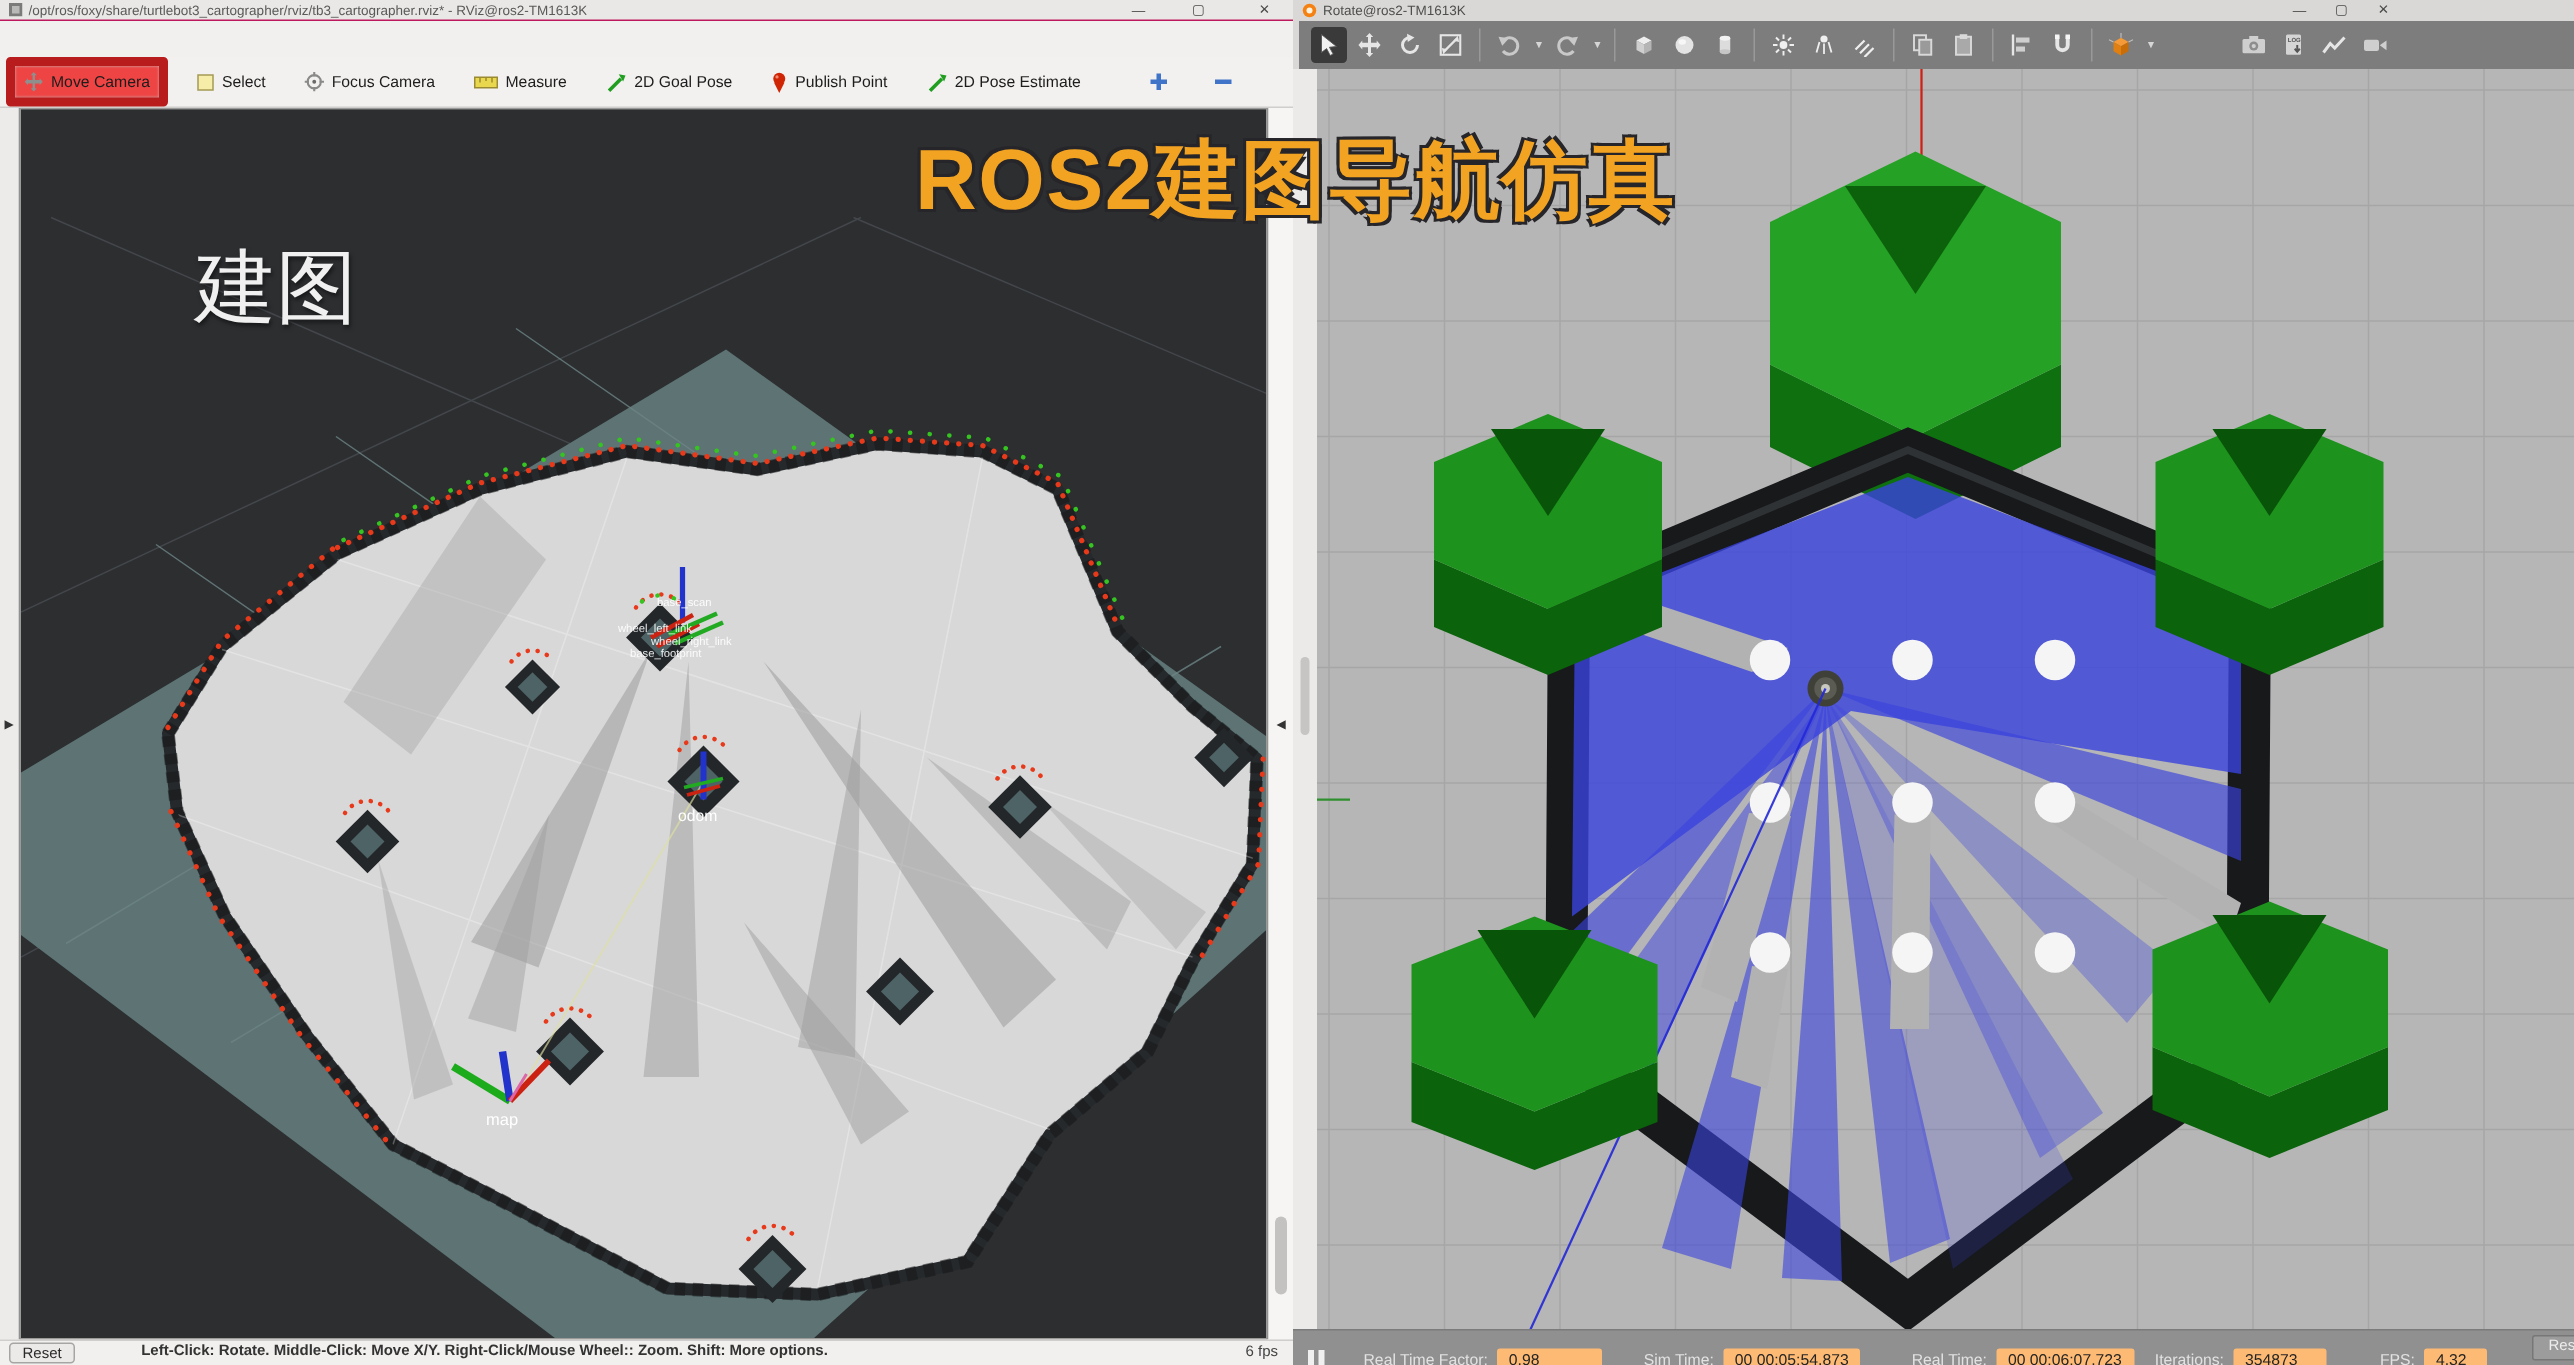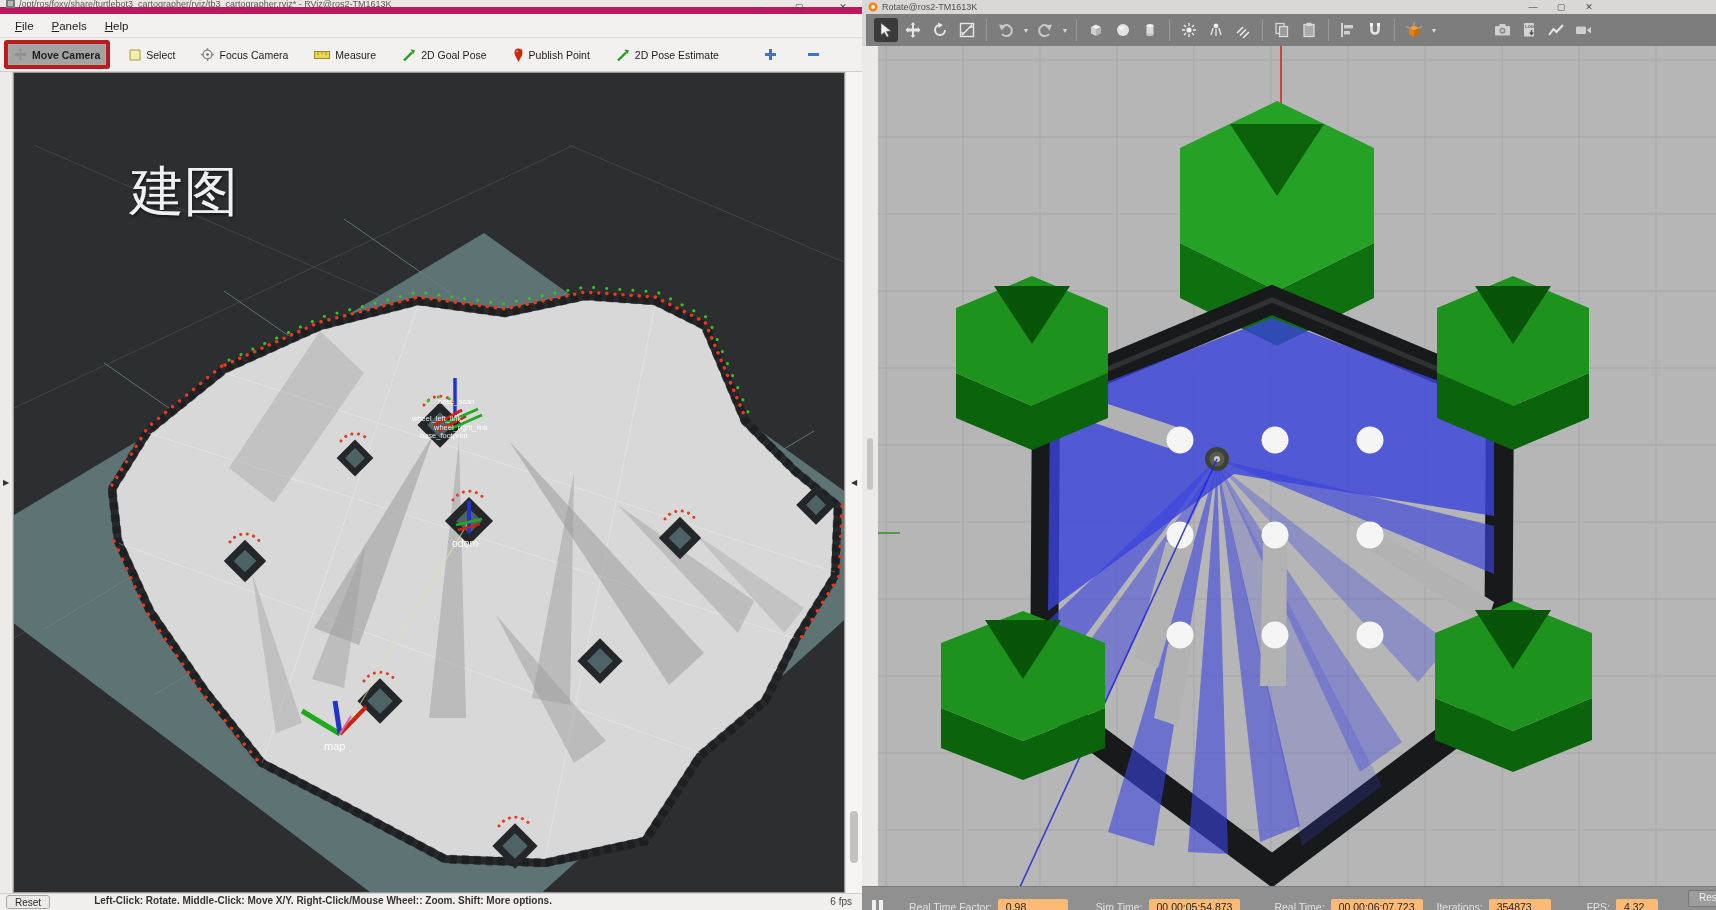--- a/index.html
+++ b/index.html
@@ -1,29 +1,29 @@
 <!DOCTYPE html>
 <html><head>
 <meta charset="utf-8">
 <style>
   html,body{margin:0;padding:0;background:#000;}
   *{box-sizing:border-box;font-family:"Liberation Sans","DejaVu Sans",sans-serif;}
   #screen{position:relative;width:1716px;height:910px;overflow:hidden;background:#202020;}
 
   
   #rviz{position:absolute;left:0;top:0;width:862px;height:910px;background:#f1f0ee;}
-  .titlebar{position:absolute;left:0;top:0;right:0;height:14px;background:#e9e8e6;display:flex;align-items:center;padding:0 6px;border-bottom:7px solid #be185d;}
+  .titlebar{position:absolute;left:0;top:0;right:0;height:14px;background:#e9e8e6;display:flex;align-items:center;padding:0 6px;border-bottom:1px solid #be185d;}
   .titlebar .ttxt{font-size:9px;color:#5a5a58;white-space:nowrap;overflow:hidden;margin-left:4px;}
   .winbtn{position:absolute;top:0;height:13px;width:18px;font-size:9px;color:#4a4a48;display:flex;align-items:center;justify-content:center;}
   #rviz-menubar{position:absolute;left:0;top:14px;right:0;height:24px;background:#f2f1ef;display:flex;align-items:center;padding-left:6px;border-bottom:1px solid #dddcda;}
   .menu-item{display:inline-block;font-size:11.5px;color:#222;padding:3px 9px;}
   .menu-item::first-letter{text-decoration:underline;}
   #rviz-toolbar{position:absolute;left:0;top:38px;right:0;height:34px;background:#f2f1ef;display:flex;align-items:center;padding-left:4px;border-bottom:1px solid #cfcecc;}
   .rtool{display:flex;align-items:center;gap:5px;padding:4px 6px;margin-right:12px;font-size:10.5px;color:#1d1d1d;border:1px solid transparent;border-radius:3px;white-space:nowrap;}
-  .rtool.selected{background:#a3a3a3;border:4px solid #b91c1c;box-shadow:inset 0 0 2px #bbb;font-weight:bold;}
+  .rtool.selected{background:#ef4444;border:6px solid #b91c1c;box-shadow:inset 0 0 2px #bbb;}
   .rtool svg{flex:0 0 auto;}
   .zoombtn{margin-left:14px;display:flex;align-items:center;}
   
   #rviz-view{position:absolute;left:13px;top:72px;width:832px;height:821px;background:#2c2e30;border:1px solid #9a9a98;overflow:hidden;}
   .sidestrip{position:absolute;top:72px;width:13px;height:821px;background:#ecebe9;color:#333;font-size:8px;display:flex;align-items:center;justify-content:center;}
   #strip-left{left:0;border-right:1px solid #d0d0ce;}
   #strip-right{left:845px;width:17px;background:#f6f5f3;border-left:1px solid #d8d8d6;}
   #strip-right .thumb{position:absolute;left:4px;bottom:30px;width:8px;height:52px;border-radius:4px;background:#c3c2c0;}
   #rviz-status{position:absolute;left:0;top:893px;right:0;height:17px;background:#f1f0ee;border-top:1px solid #cfcecc;display:flex;align-items:flex-start;padding:1px 6px;font-size:10px;color:#2a2a2a;}
   #reset-btn{border:1px solid #a6a5a3;border-radius:3px;background:#eceae8;padding:0 8px;font-size:10px;height:14px;line-height:13px;margin-right:44px;}
@@ -64,25 +64,20 @@
       <svg width="9" height="9">
           <rect x="0" y="0" width="9" height="9" fill="#7b7b79"></rect>
           <rect x="2" y="2" width="5" height="5" fill="#b9b9b7"></rect>
         </svg>
       <span class="ttxt">/opt/ros/foxy/share/turtlebot3_cartographer/rviz/tb3_cartographer.rviz* - RViz@ros2-TM1613K</span>
     </div>
     <span class="winbtn" style="left:750px;">—</span>
     <span class="winbtn" style="left:790px;">▢</span>
     <span class="winbtn" style="left:834px;">✕</span>
 
-    <div id="rviz-menubar">
-      <span class="menu-item">File</span>
-      <span class="menu-item">Panels</span>
-      <span class="menu-item">Help</span>
-    </div>
 
     <div id="rviz-toolbar">
       <div class="rtool selected">
         <svg width="13" height="13" viewBox="0 0 13 13">
             <path d="M6.5 0l2 2.2h-1.2v3.1h3.1V4.1l2.1 2.4-2.1 2.4V7.7H7.3v3.1h1.2L6.5 13l-2-2.2h1.2V7.7H2.6v1.2L.5 6.5l2.1-2.4v1.2h3.1V2.2H4.5z" fill="#8f8f8d"></path>
           </svg>
         <span>Move Camera</span>
       </div>
       <div class="rtool">
         <svg width="12" height="12" viewBox="0 0 12 12">
@@ -552,14 +547,15 @@
       <span class="glabel">Real Time:</span>
       <span class="gval" style="margin-right:14px;">00 00:06:07.723</span>
       <span class="glabel">Iterations:</span>
       <span class="gval" style="width:62px;margin-right:36px;">354873</span>
       <span class="glabel">FPS:</span>
       <span class="gval" style="width:42px;">4.32</span>
       <span id="gz-reset">Reset</span>
     </div>
   </div>
 
+  <div id="banner">ROS2建图导航仿真</div>
   <div id="map-caption">建图</div>
 </div>
 
 </body></html>

